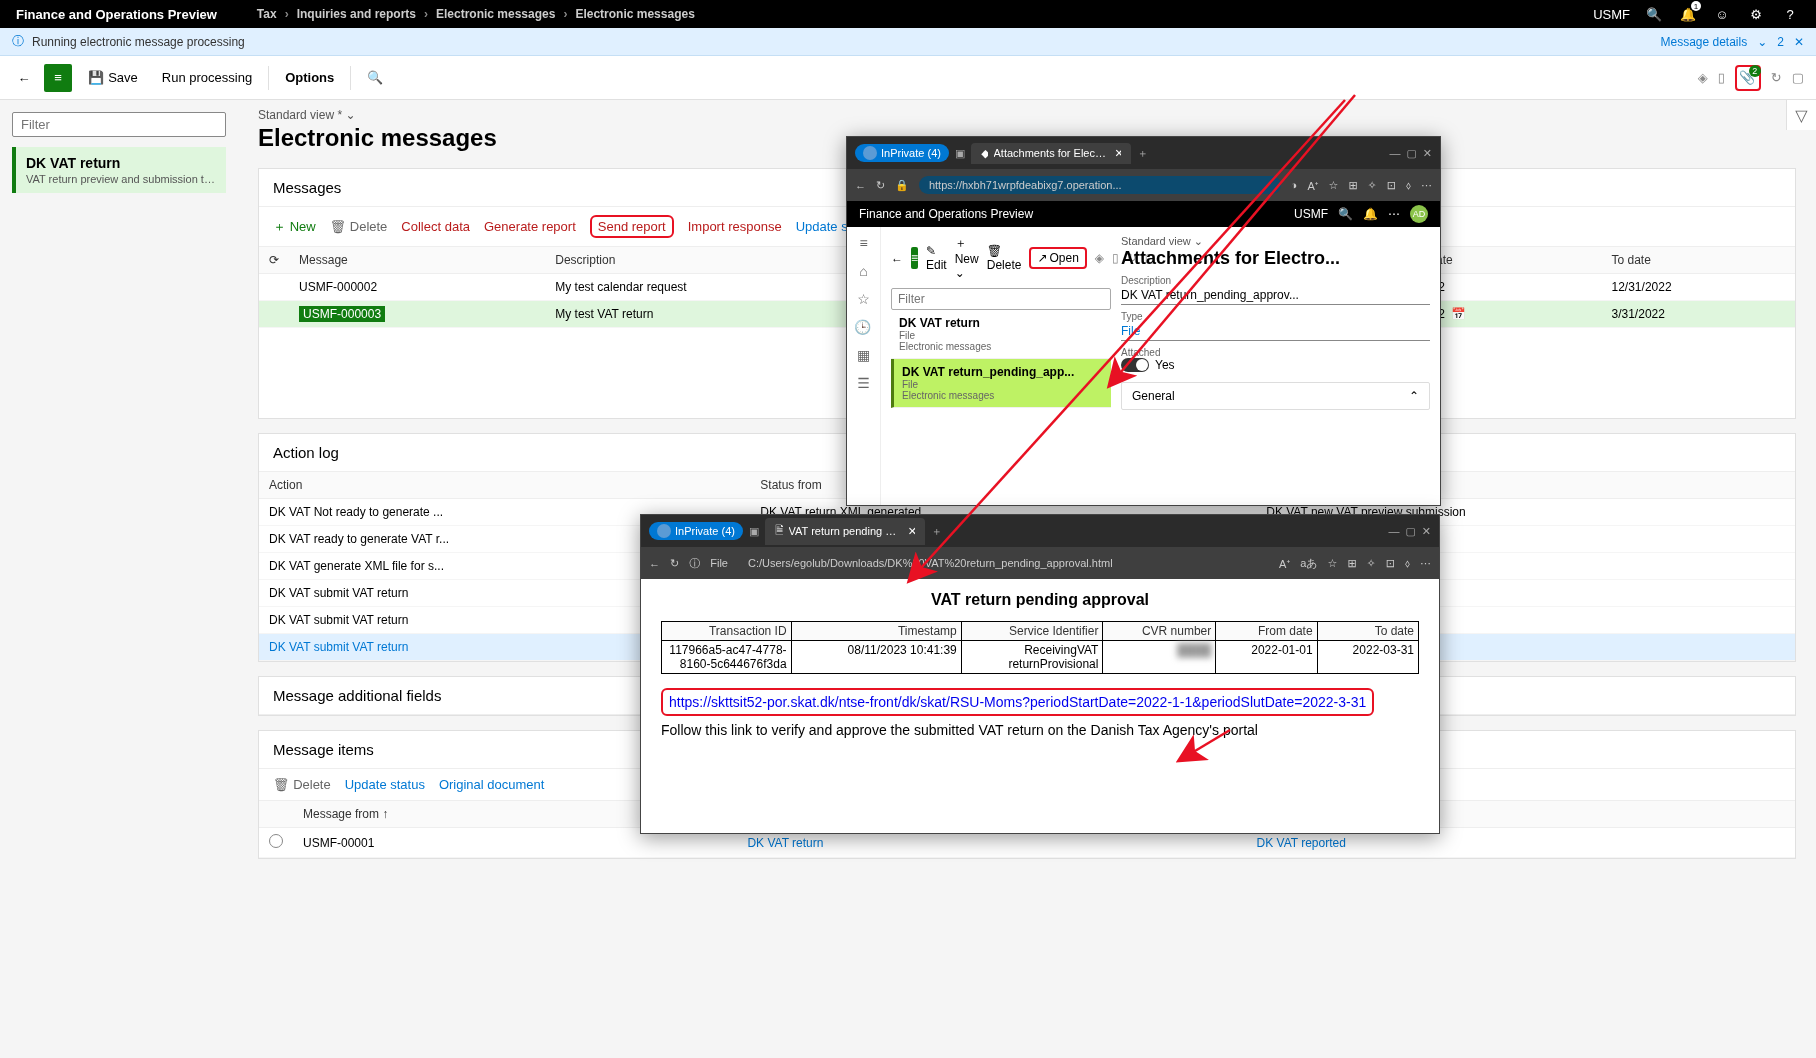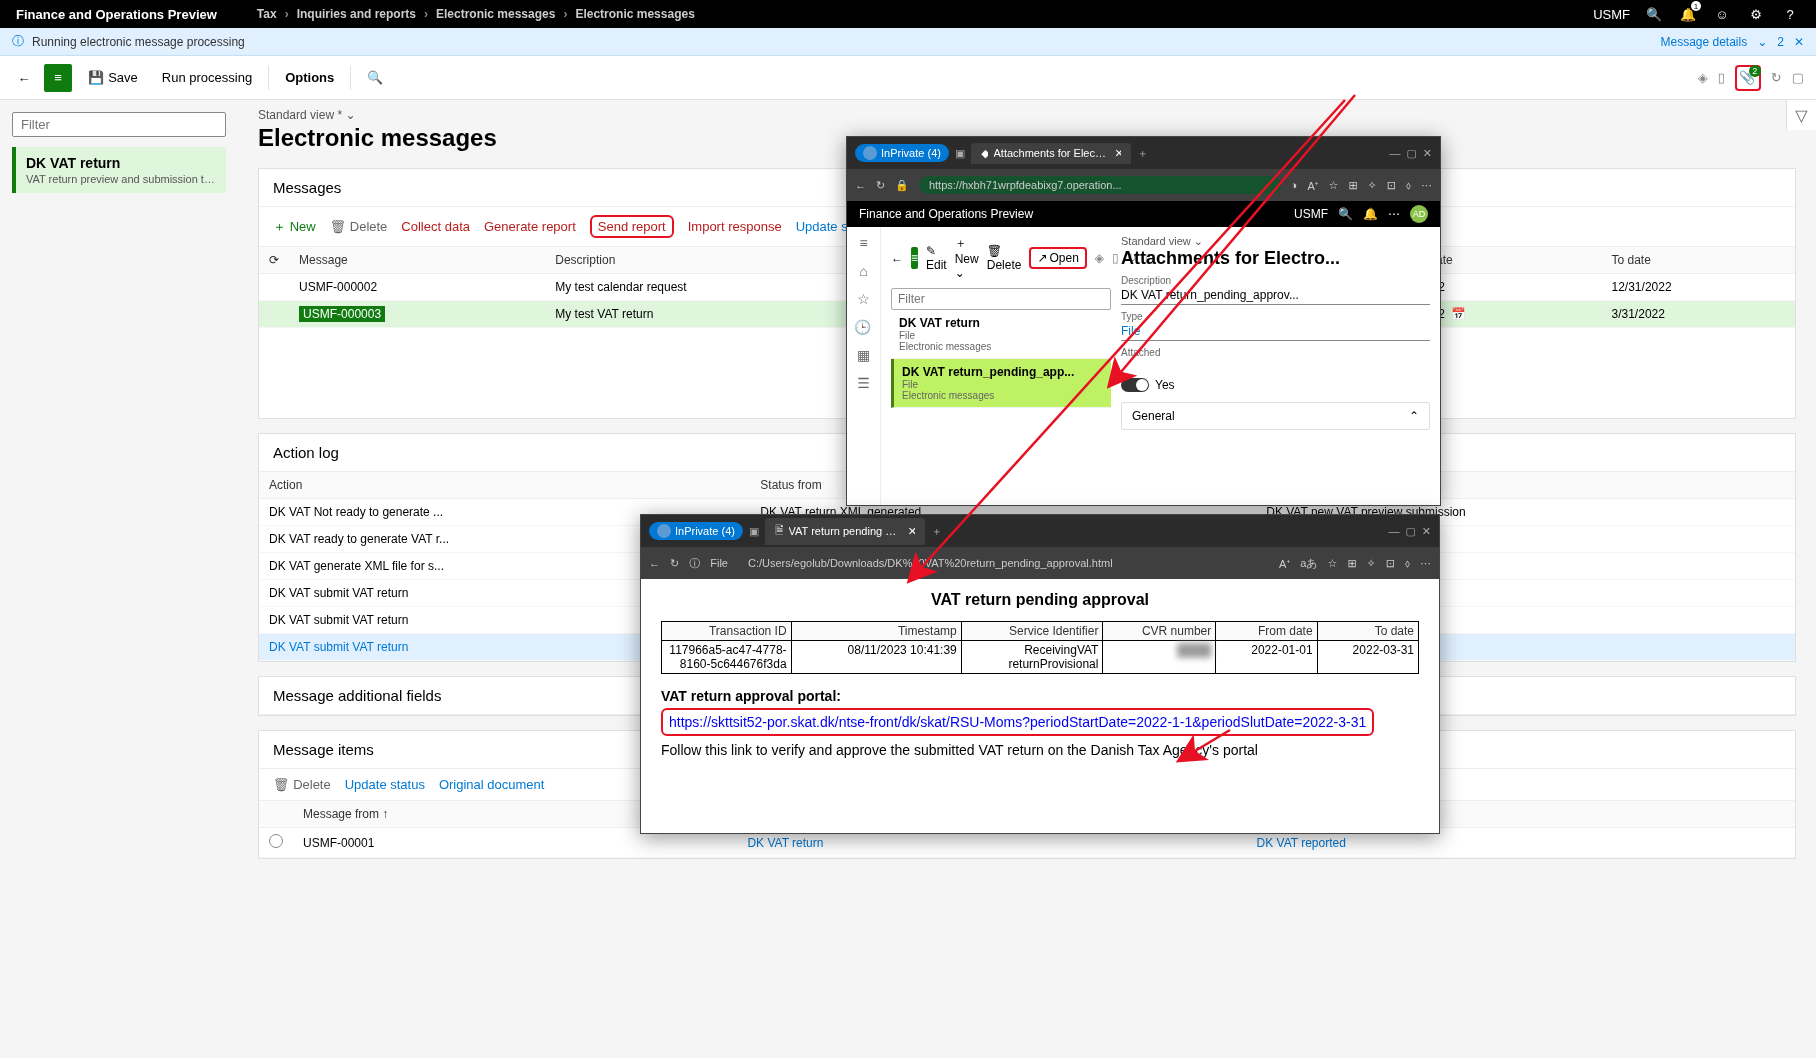--- a/index.html
+++ b/index.html
@@ -64,40 +64,40 @@
 .actionlog-row.selected td:first-child { color: #0078d4; }
 
 
 .browser1 { position: absolute; top: 136px; left: 846px; width: 595px; height: 370px; background: #2b2b2b; border: 1px solid #444; box-shadow: 0 4px 20px rgba(0,0,0,0.4); }
 .b1-tabs { background: #2b2b2b; height: 32px; display: flex; align-items: center; padding: 0 8px; gap: 6px; color: #fff; font-size: 11px; }
 .b1-profile { background: #0078d4; border-radius: 10px; padding: 2px 8px; display:flex; align-items:center; gap:4px; }
 .b1-profile-circle { width: 14px; height: 14px; background: #5b9bd5; border-radius: 50%; }
 .b1-tab { background: #3f3f3f; border-radius: 4px 4px 0 0; padding: 4px 10px; display:flex; align-items:center; gap:6px; max-width: 160px; }
 .b1-tab span { white-space:nowrap; overflow:hidden; text-overflow:ellipsis; }
 .b1-addr { background: #3f3f3f; height: 32px; display: flex; align-items: center; padding: 0 8px; gap: 10px; color: #ccc; font-size: 11px; }
-.b1-url { background: #14532d; border-radius: 12px; padding: 3px 10px; flex: 1; white-space:nowrap; overflow:hidden; text-overflow:ellipsis; }
+.b1-url { background: #0c4a6e; border-radius: 12px; padding: 3px 10px; flex: 1; white-space:nowrap; overflow:hidden; text-overflow:ellipsis; }
 .b1-topblack { background: #000; color:#fff; height: 26px; display:flex; align-items:center; padding: 0 12px; font-size:12px; }
 .b1-topblack-right { margin-left:auto; display:flex; gap:10px; align-items:center; }
 .b1-avatar { width:18px; height:18px; border-radius:50%; background:#8bc34a; color:#fff; font-size:9px; display:flex; align-items:center; justify-content:center; }
 .b1-body { background: #fff; height: calc(100% - 90px); display:flex; }
 .b1-rail { width: 34px; border-right: 1px solid #eee; display:flex; flex-direction:column; align-items:center; gap:12px; padding-top:8px; color:#666; font-size:14px; }
 .b1-main { flex:1; padding: 8px 10px; display:flex; gap:10px; }
 .b1-left { width: 220px; }
 .b1-toolbar { display:flex; align-items:center; gap:8px; font-size:12px; margin-bottom:8px; }
 .b1-green { background:#107c10; color:#fff; width:22px; height:22px; border-radius:2px; display:flex; align-items:center; justify-content:center; }
 .b1-filter { width:100%; border:1px solid #aaa; border-radius:2px; padding:3px 6px; font-size:12px; }
 .b1-listitem { padding: 6px 8px; border-bottom: 1px solid #f0f0f0; font-size:12px; }
 .b1-listitem.sel { background:#bef264; border-left:3px solid #4d7c0f; }
 .b1-listitem-title { font-weight:600; white-space:nowrap; overflow:hidden; text-overflow:ellipsis; }
 .b1-listitem-sub { color:#666; font-size:10px; }
 .b1-right { flex:1; font-size:12px; }
 .b1-h { font-size:18px; font-weight:600; margin-bottom:4px; white-space:nowrap; overflow:hidden; text-overflow:ellipsis; }
 .b1-label { color:#666; font-size:10px; margin-top:6px; }
 .b1-val { border-bottom:1px solid #888; padding:2px 0; white-space:nowrap; overflow:hidden; text-overflow:ellipsis; }
-.b1-toggle { display:flex; align-items:center; gap:6px; margin-top:20px; }
+.b1-toggle { display:flex; align-items:center; gap:6px; margin-top:0; }
 .b1-togglesw { width:28px; height:14px; background:#333; border-radius:7px; position:relative; }
 .b1-togglesw::after { content:''; position:absolute; right:1px; top:1px; width:12px; height:12px; background:#fff; border-radius:50%; }
 .b1-general { border:1px solid #ddd; border-radius:2px; padding:6px 10px; margin-top:10px; display:flex; justify-content:space-between; align-items:center; }
 .b1-open-box { border:2px solid #e81123; border-radius:4px; padding:2px 6px; display:flex; align-items:center; gap:2px; }
 
 
 .browser2 { position: absolute; top: 514px; left: 640px; width: 800px; height: 320px; background: #2b2b2b; border: 1px solid #444; box-shadow: 0 4px 20px rgba(0,0,0,0.4); }
 .b2-body { background: #fff; height: calc(100% - 64px); padding: 12px 20px; overflow:auto; font-family: "Times New Roman", serif; font-size: 14px; color:#000; }
 .b2-title { text-align:center; font-weight:bold; font-size:16px; margin-bottom:12px; }
 .b2-table { border-collapse: collapse; margin: 0 auto 14px auto; }
@@ -454,21 +454,20 @@
       <tr>
         <td style="max-width:90px">117966a5-ac47-4778-8160-5c644676f3da</td>
         <td>08/11/2023 10:41:39</td>
         <td style="max-width:90px">ReceivingVAT returnProvisional</td>
         <td style="min-width:50px"><span style="filter:blur(3px);color:#999">████</span></td>
         <td>2022-01-01</td>
         <td>2022-03-31</td>
       </tr>
     </tbody>
       </table>
-    <div class="b2-portal">VAT return approval portal:</div>
     <div class="b2-linkbox">
       <a>https://skttsit52-por.skat.dk/ntse-front/dk/skat/RSU-Moms?periodStartDate=2022-1-1&amp;periodSlutDate=2022-3-31</a>
     </div>
     <div class="b2-follow">Follow this link to verify and approve the submitted VAT return on the Danish Tax Agency's portal</div>
   </div>
 </div>
 
 <svg class="arrow-svg" width="1816" height="1058">
   <defs>
     <marker id="ah" markerWidth="12" markerHeight="12" refX="10" refY="6" orient="auto">

